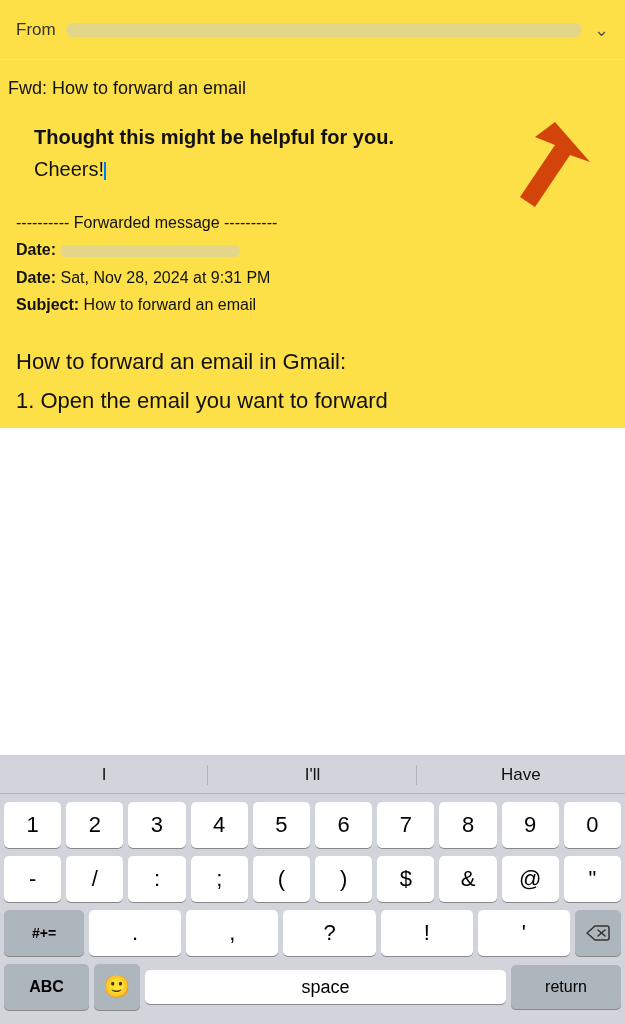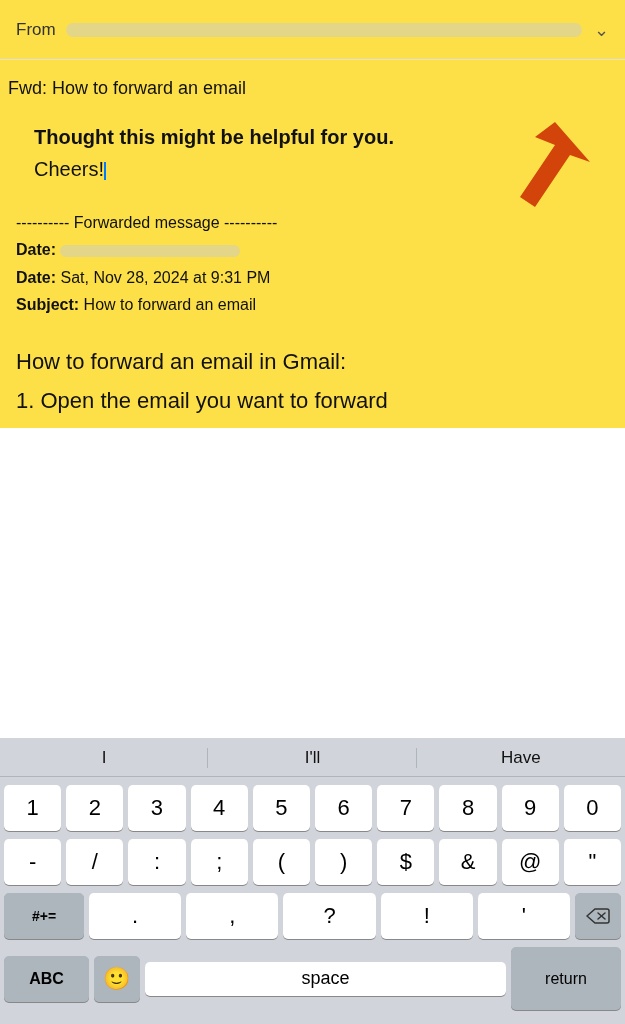--- a/index.html
+++ b/index.html
@@ -221,21 +221,21 @@
       height: 46px;
       font-size: 22px;
     }
     .key-space {
       flex: 1;
       height: 34px;
       font-size: 18px;
     }
     .key-return {
       width: 110px;
-      height: 63px;
+      height: 44px;
       font-size: 16px;
       font-weight: 500;
     }
     .key-backspace {
       width: 46px;
       height: 46px;
       font-size: 18px;
     }
   </style>
 </head>

